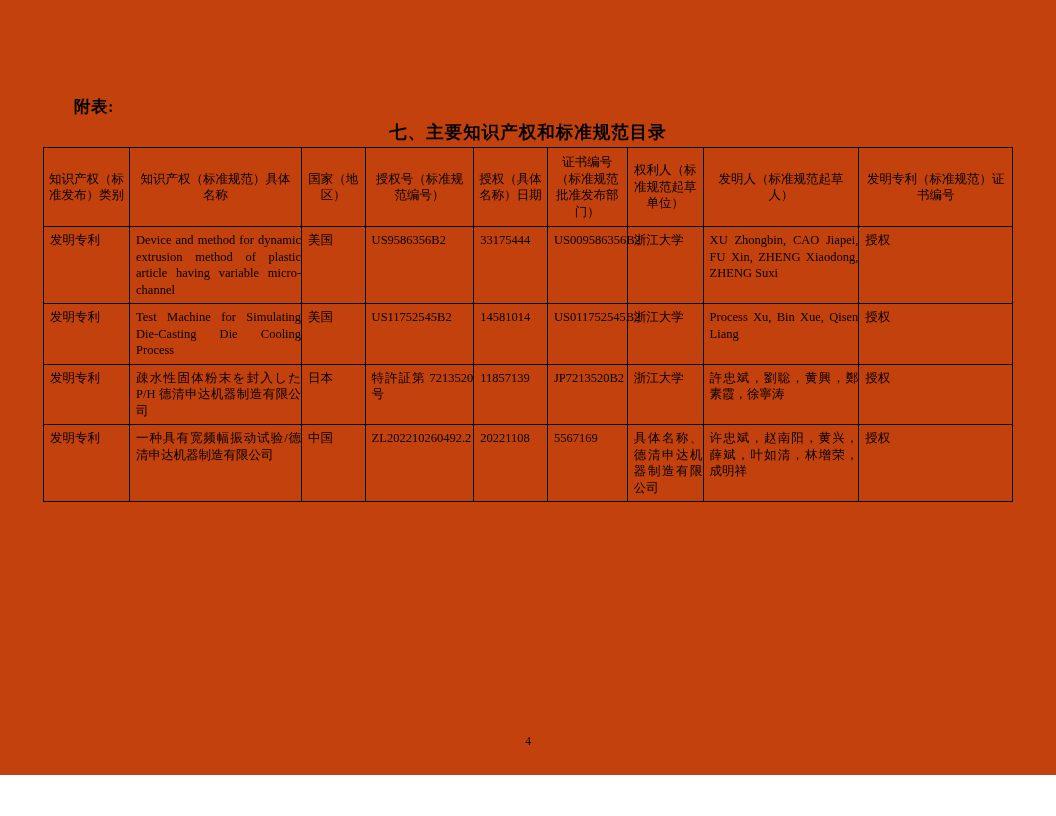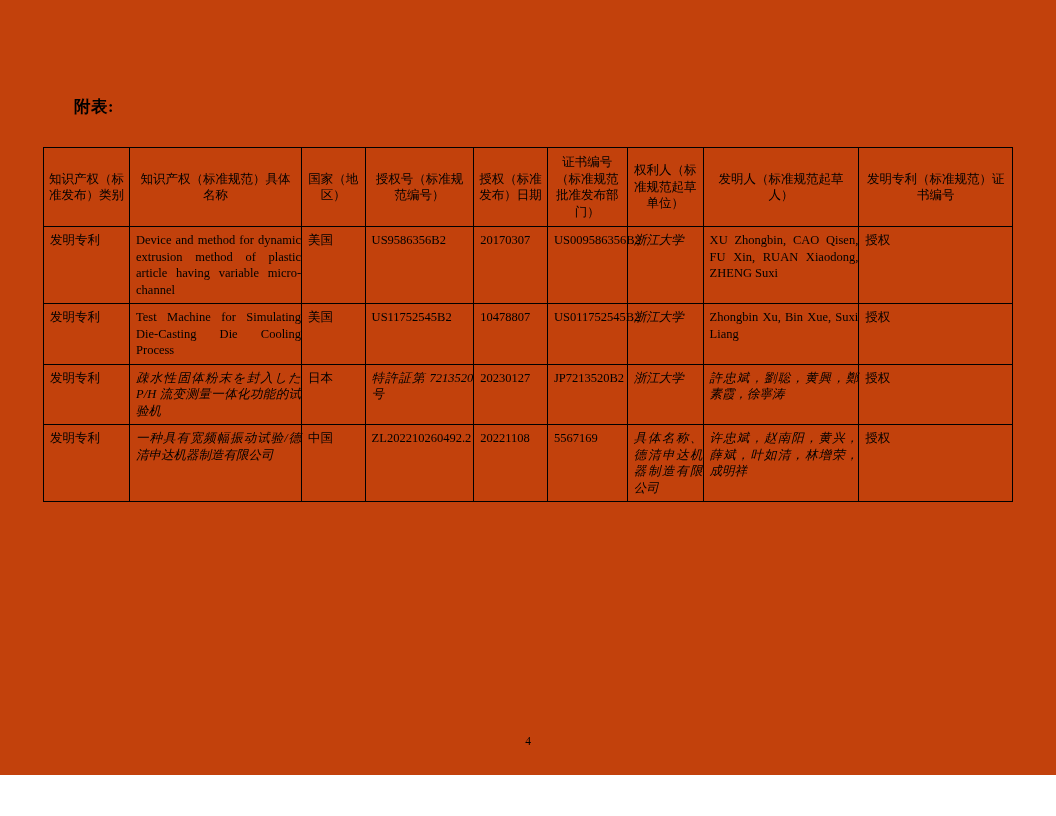--- a/index.html
+++ b/index.html
@@ -77,21 +77,20 @@
 
   .justify {
     text-align: justify;
     text-align-last: left;
     text-justify: inter-character;
   }
   .cjk-justify {
     text-align: justify;
     text-align-last: left;
     text-justify: inter-ideograph;
-    font-style: italic;
   }
   .cell-type {
     text-align: justify;
     text-align-last: left;
     text-justify: inter-ideograph;
     padding-left: 10px;
     padding-right: 10px;
   }
   .page-number {
     position: absolute;
@@ -103,75 +102,76 @@
   }
   .row-tall td { height: auto; }
 </style>
 </head>
 <body>
 
 <div class="page">
 
   <div class="attachment-label">附表:</div>
 
+  <div class="doc-title">七、主要知识产权和标准规范目录</div>
 
   <table class="ip-table">
     <colgroup>
       <col class="col-type">
       <col class="col-name">
       <col class="col-country">
       <col class="col-authno">
       <col class="col-date">
       <col class="col-certno">
       <col class="col-owner">
       <col class="col-inventor">
       <col class="col-status">
     </colgroup>
     <thead>
       <tr>
         <th>知识产权（标准发布）类别</th>
         <th>知识产权（标准规范）具体名称</th>
         <th>国家（地区）</th>
         <th>授权号（标准规范编号）</th>
-        <th>授权（标准发布）日期</th>
+        <th>授权（具体名称）日期</th>
         <th>证书编号（标准规范批准发布部门）</th>
         <th>权利人（标准规范起草单位）</th>
         <th>发明人（标准规范起草人）</th>
         <th>发明专利（标准规范）证书编号</th>
       </tr>
     </thead>
     <tbody>
       <tr>
         <td class="cell-type">发明专利</td>
         <td class="justify">Device and method for dynamic extrusion method of plastic article having variable micro-channel</td>
         <td>美国</td>
         <td>US9586356B2</td>
-        <td>20170307</td>
+        <td>33175444</td>
         <td>US009586356B2</td>
         <td class="cjk-justify">浙江大学</td>
-        <td class="justify">XU Zhongbin, CAO Qisen, FU Xin, RUAN Xiaodong, ZHENG Suxi</td>
+        <td class="justify">XU Zhongbin, CAO Jiapei, FU Xin, ZHENG Xiaodong, ZHENG Suxi</td>
         <td>授权</td>
       </tr>
       <tr>
         <td class="cell-type">发明专利</td>
         <td class="justify">Test Machine for Simulating Die-Casting Die Cooling Process</td>
         <td>美国</td>
         <td>US11752545B2</td>
-        <td>10478807</td>
+        <td>14581014</td>
         <td>US011752545B2</td>
         <td class="cjk-justify">浙江大学</td>
-        <td class="justify">Zhongbin Xu, Bin Xue, Suxi Liang</td>
+        <td class="justify">Process Xu, Bin Xue, Qisen Liang</td>
         <td>授权</td>
       </tr>
       <tr>
         <td class="cell-type">发明专利</td>
-        <td class="cjk-justify">疎水性固体粉末を封入した P/H 流变测量一体化功能的试验机</td>
+        <td class="cjk-justify">疎水性固体粉末を封入した P/H 德清申达机器制造有限公司</td>
         <td>日本</td>
         <td class="cjk-justify">特許証第 7213520 号</td>
-        <td>20230127</td>
+        <td>11857139</td>
         <td>JP7213520B2</td>
         <td class="cjk-justify">浙江大学</td>
         <td class="cjk-justify">許忠斌，劉聡，黄興，鄭素霞，徐寧涛</td>
         <td>授权</td>
       </tr>
       <tr class="row-tall">
         <td class="cell-type">发明专利</td>
         <td class="cjk-justify">一种具有宽频幅振动试验/德清申达机器制造有限公司</td>
         <td>中国</td>
         <td>ZL202210260492.2</td>

